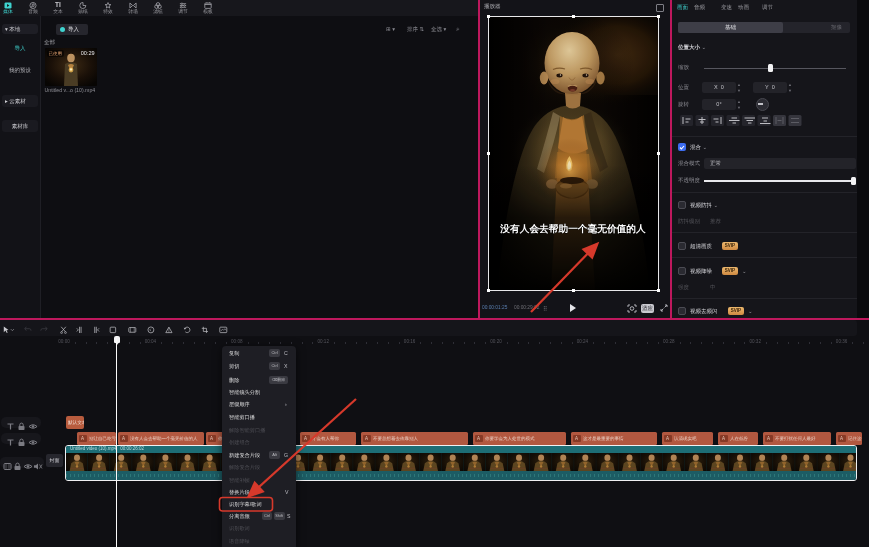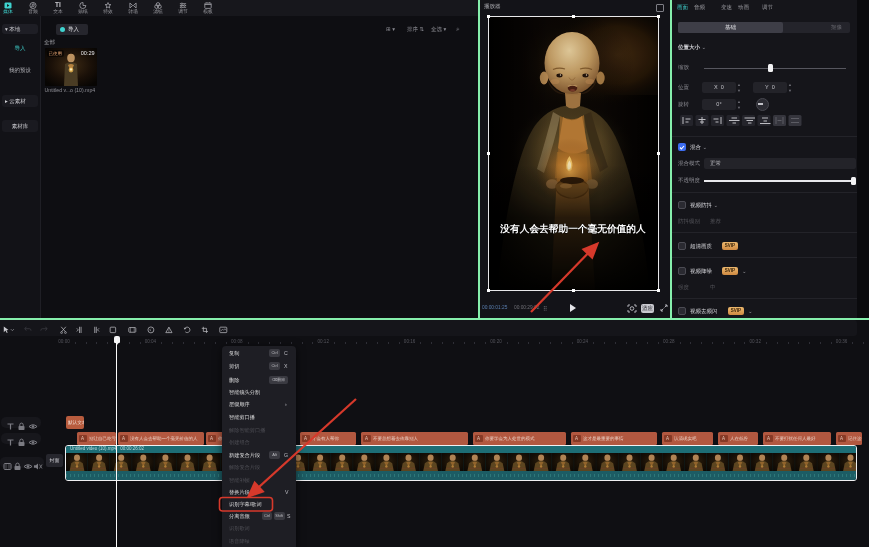--- a/index.html
+++ b/index.html
@@ -1,15 +1,15 @@
 <!DOCTYPE html>
 <html><head><meta charset="utf-8">
 <style>
 html,body{margin:0;padding:0;background:#060608;}
-#app{position:relative;width:869px;height:547px;overflow:hidden;background:#86efac;
+#app{position:relative;width:869px;height:547px;overflow:hidden;background:#be185d;
   font-family:"Liberation Sans",sans-serif;color:#c8c8cd;}
 .a{position:absolute;}
 .ic{stroke:#a9a9af;fill:none;stroke-width:1;}
 .lbl{font-size:5.5px;color:#9b9ba1;text-align:center;}
 .cyan{color:#3fd3cf;}
 </style></head>
 <body>
 <div id="app">
 
 <div class="a" id="topbar" style="left:0;top:0;width:478px;height:16px;background:#17171c;">

